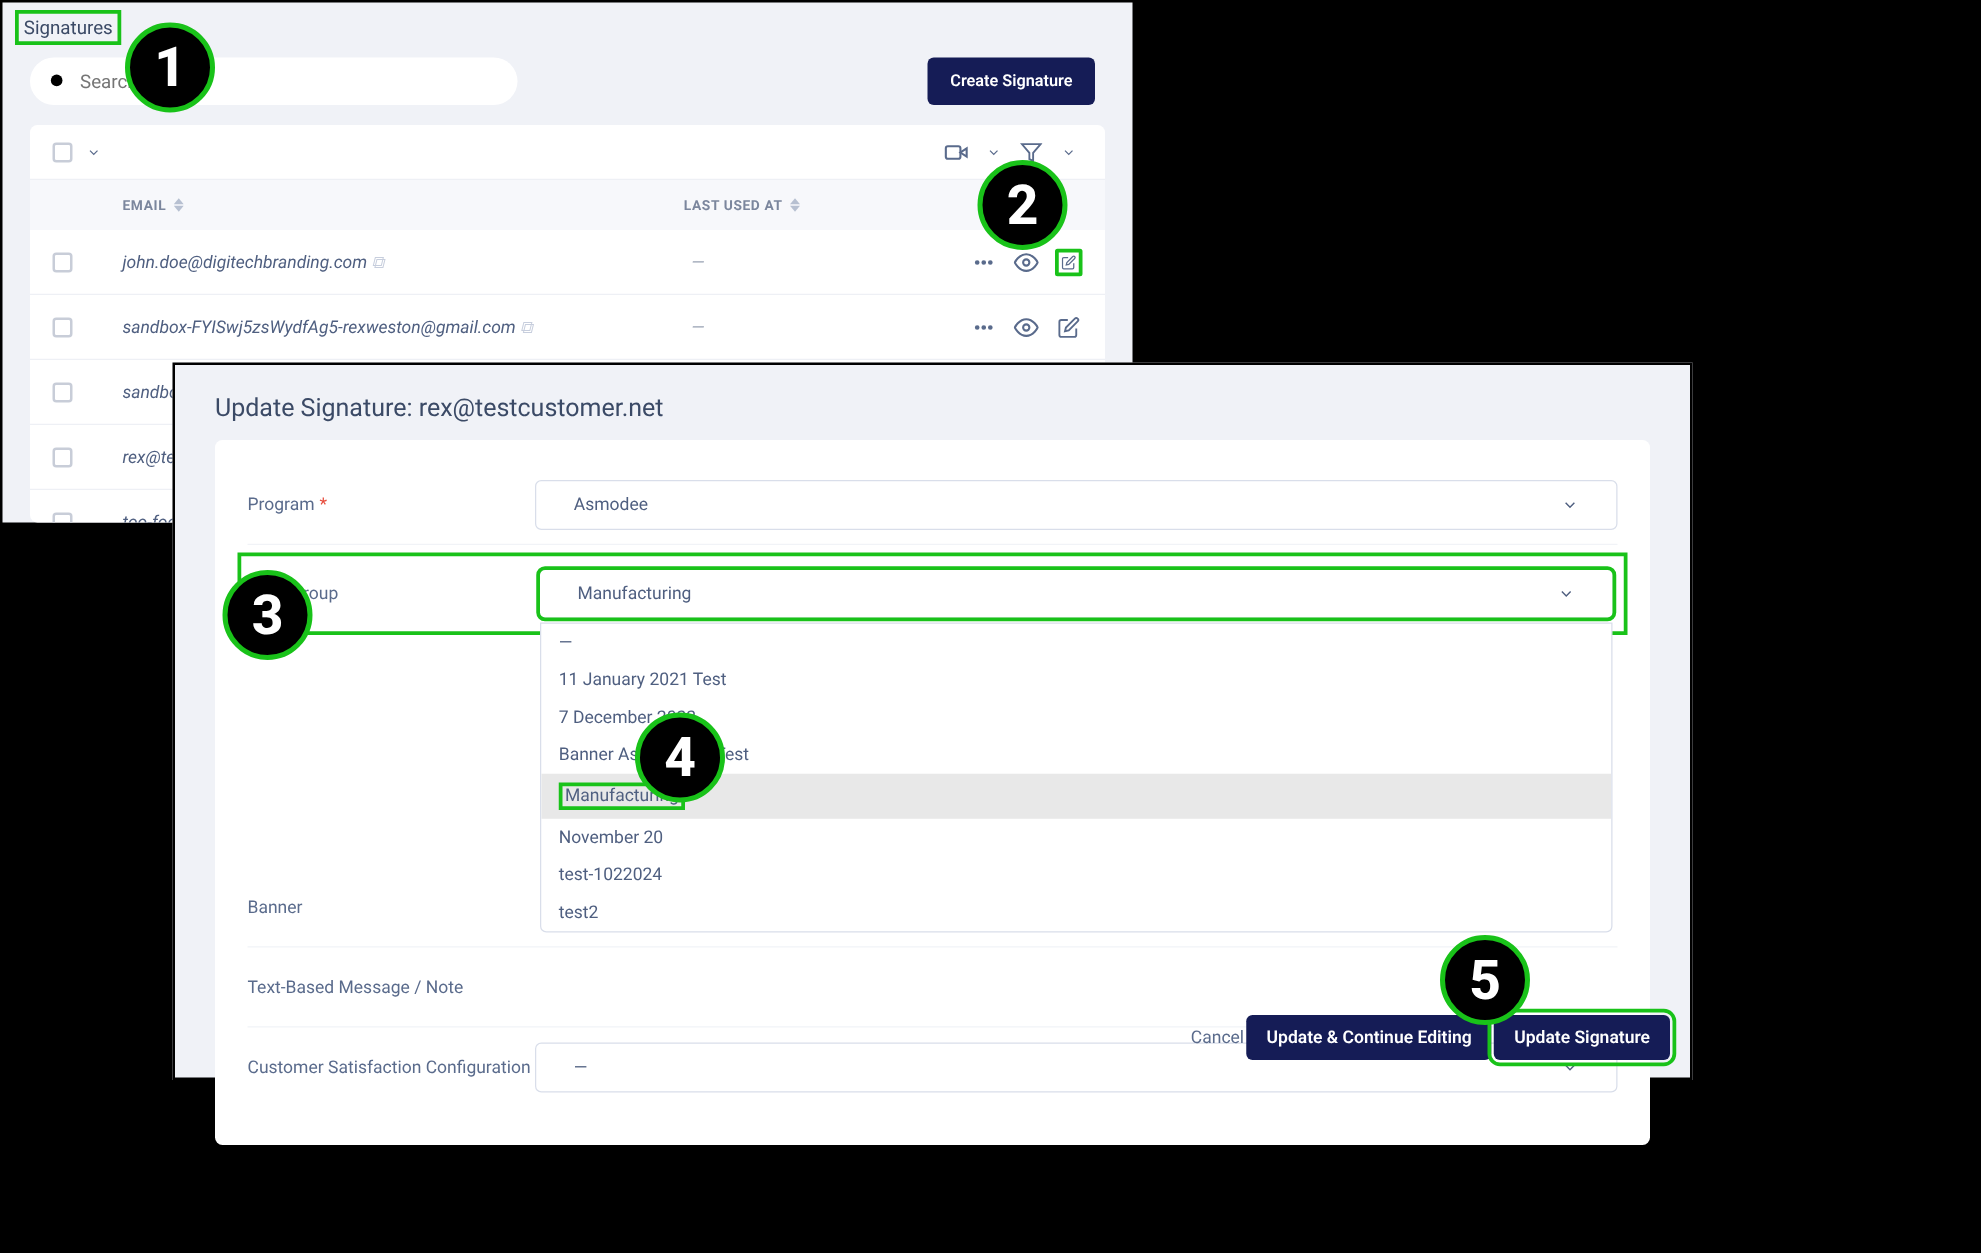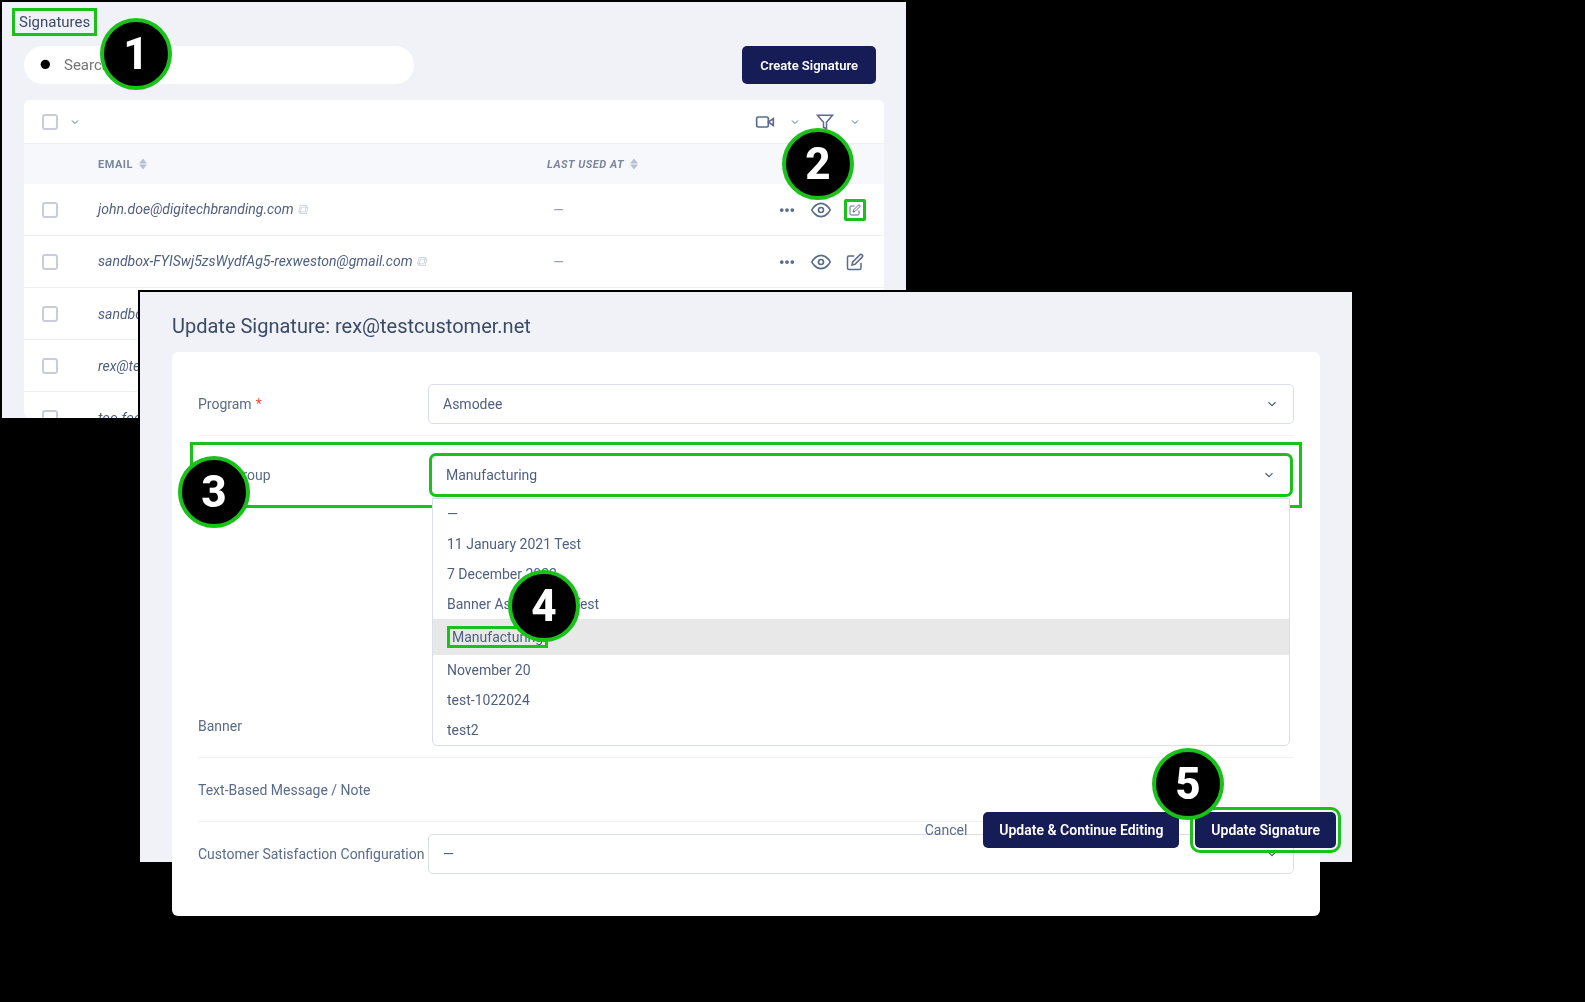--- a/index.html
+++ b/index.html
@@ -37,21 +37,21 @@
   }
   .list-toolbar .cb { width: 16px; height: 16px; border: 2px solid #c8cdd8; border-radius: 3px; }
   .list-toolbar .chev { margin-left: 6px; }
   .list-toolbar .spacer { flex: 1; }
   .tool-ico { width: 22px; height: 22px; color: #5a6b8c; margin-left: 8px; display:inline-flex; align-items:center; justify-content:center; }
   .list-head {
     height: 40px; background: #f7f8fb; display: flex; align-items: center;
     padding-left: 74px; font-size: 11px; letter-spacing: .5px; color: #7b869d; font-weight: 700;
   }
   .list-head .col-email { width: 449px; display:flex; align-items:center; gap:6px;}
-  .list-head .col-last { width: 180px; display:flex; align-items:center; gap:6px;font-style:italic;}
+  .list-head .col-last { width: 180px; display:flex; align-items:center; gap:6px;}
   .row {
     height: 52px; display: flex; align-items: center; padding: 0 18px;
     border-bottom: 1px solid #eef0f5; font-size: 14px; color: #5a6b8c; font-style: italic;
   }
   .row .cb { width: 16px; height: 16px; border: 2px solid #c8cdd8; border-radius: 3px; margin-right: 40px; }
   .row .email { width: 455px; color: #4f5f80; }
   .row .last { width: 150px; color: #9aa3b5; }
   .row .actions { margin-left: auto; display: flex; gap: 12px; align-items:center;}
   .row .edit-hl { border: 3px solid #19c219; padding: 2px; border-radius: 2px; }
   .icon-btn { width: 22px; height: 22px; color: #5a6b8c; display:inline-flex; align-items:center; justify-content:center; cursor:pointer;}
@@ -66,37 +66,37 @@
   }
   .form-card {
     margin: 0 32px; background: #fff; border-radius: 6px; padding: 20px 26px 30px;
   }
   .form-row { display: flex; align-items: center; min-height: 64px; border-bottom: 1px solid #f1f3f7; }
   .form-row.noborder { border-bottom: none; }
   .form-label { width: 230px; font-size: 14px; color: #5a6b8c; }
   .form-label .req { color: #e74c3c; margin-left: 4px; }
   .form-control {
     flex: 1; height: 40px; border: 1px solid #d9deea; border-radius: 5px;
-    padding: 0 14px; display: flex; align-items: center; justify-content: space-between;
+    padding: 0 30px; display: flex; align-items: center; justify-content: space-between;
     font-size: 14px; color: #4f5f80; position: relative; background:#fff;
   }
   .hl-green { outline: 3px solid #19c219; outline-offset: -1px; }
   .row-green-wrap { border: 3px solid #19c219; padding: 10px 8px; margin: 6px -8px; }
 
   .dropdown-list {
     position: absolute; left: 0; right: 0; top: 42px; background: #fff;
     border: 1px solid #d9deea; border-radius: 0 0 5px 5px; z-index: 5;
     max-height: 260px; overflow: hidden;
   }
   .dropdown-list .opt { padding: 7px 14px; font-size: 14px; color: #4f5f80; cursor:pointer; }
   .dropdown-list .opt.sel { background: #e8e8e8; }
   .opt-hl { border: 3px solid #19c219; display: inline-block; padding: 0 2px; }
 
   .front-footer {
-    position: absolute; right: 16px; bottom: 14px; display: flex; align-items: center; gap: 16px;
+    position: absolute; right: 16px; bottom: 14px; display: flex; align-items: center; gap: 2px;
   }
   .front-footer .cancel { color: #5a6b8c; font-size: 14px; cursor: pointer; }
   .btn-dark {
     background: #151c56; color: #fff; border: none; border-radius: 5px;
     padding: 10px 16px; font-size: 14px; font-weight: 600; cursor: pointer;
   }
   .hl-btn { outline: 3px solid #19c219; outline-offset: 2px; }
 
   
   .callout {

